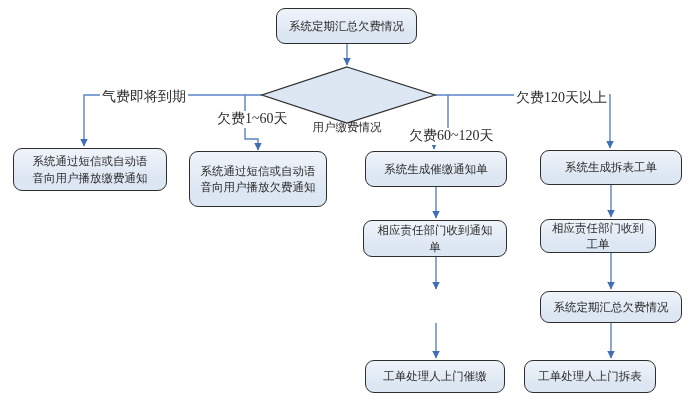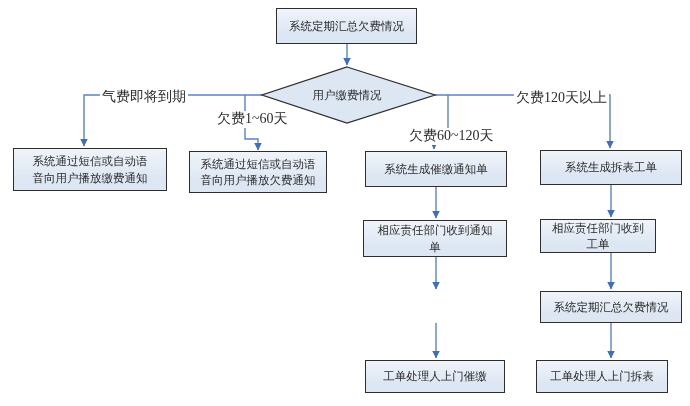--- a/index.html
+++ b/index.html
@@ -10,29 +10,29 @@
     color:var(--text,#2b2b2b);
   }
   .edges { position:absolute; left:0; top:0; width:690px; height:406px; z-index:1; }
   .edge { fill:none; stroke:var(--connector,#5b83c4); stroke-width:1.4; }
   .arrow-head { fill:var(--connector-head,#3f6fb5); }
   .diamond-shape { fill:var(--node-fill,#dde7f3); stroke:var(--node-border,#2e2e2e); stroke-width:1.3; }
   .node {
     position:absolute; z-index:2; box-sizing:border-box;
     display:flex; align-items:center; justify-content:center; text-align:center;
     background:linear-gradient(180deg, var(--node-fill-light,#f0f4fa) 0%, var(--node-fill,#dde7f3) 70%);
-    border:1.4px solid var(--node-border,#2e2e2e); border-radius:0;
+    border:1.4px solid var(--node-border,#2e2e2e); border-radius:9px;
     font-size:11.5px; line-height:1.4; padding:2px 6px;
   }
   .node.pad16 { padding:2px 16px; }
   .node.pad8  { padding:2px 8px; }
   .node.pad10 { padding:14px 10px; }
   .diamond-label {
     position:absolute; z-index:2; width:120px; text-align:center;
-    font-size:11.5px; line-height:1.3;
+    font-size:11.5px; line-height:1.3;margin-top:32px;
   }
   .branch-label {
     position:absolute; z-index:3; white-space:nowrap;
     background:var(--label-bg,#ffffff); font-size:14px; padding:0 2px; line-height:1.2;
   }
 </style>
 </head>
 <body>
 
 <div class="stage">
@@ -67,21 +67,21 @@
 
   <span class="branch-label" style="left:100px; top:89px;">气费即将到期</span>
   <span class="branch-label" style="left:215px; top:111px;">欠费1~60天</span>
   <span class="branch-label" style="left:407px; top:128px;">欠费60~120天</span>
   <span class="branch-label" style="left:514px; top:90px;">欠费120天以上</span>
 
   <div class="node pad16" style="left:13px; top:148px; width:154px; height:43px;">
     <span>系统通过短信或自动语音向用户播放缴费通知</span>
   </div>
 
-  <div class="node pad8" style="left:189px; top:151px; width:138px; height:42px;">
+  <div class="node pad8" style="left:189px; top:151px; width:138px; height:56px;">
     <span>系统通过短信或自动语音向用户播放欠费通知</span>
   </div>
 
   <div class="node" style="left:365px; top:151px; width:142px; height:36px;justify-content:center;">
     <span>系统生成催缴通知单</span>
   </div>
 
   <div class="node pad10" style="left:363px; top:220px; width:144px; height:37px;">
     <span>相应责任部门收到通知单</span>
   </div>
@@ -96,17 +96,17 @@
   </div>
 
   <div class="node" style="left:540px; top:219px; width:116px; height:34px;">
     <span>相应责任部门收到工单</span>
   </div>
 
   <div class="node" style="left:540px; top:291px; width:142px; height:32px;">
     <span>系统定期汇总欠费情况</span>
   </div>
 
-  <div class="node" style="left:536px; top:360px; width:132px; height:33px;">
+  <div class="node" style="left:524px; top:360px; width:132px; height:33px;">
     <span>工单处理人上门拆表</span>
   </div>
 
 </div>
 
 </body></html>

